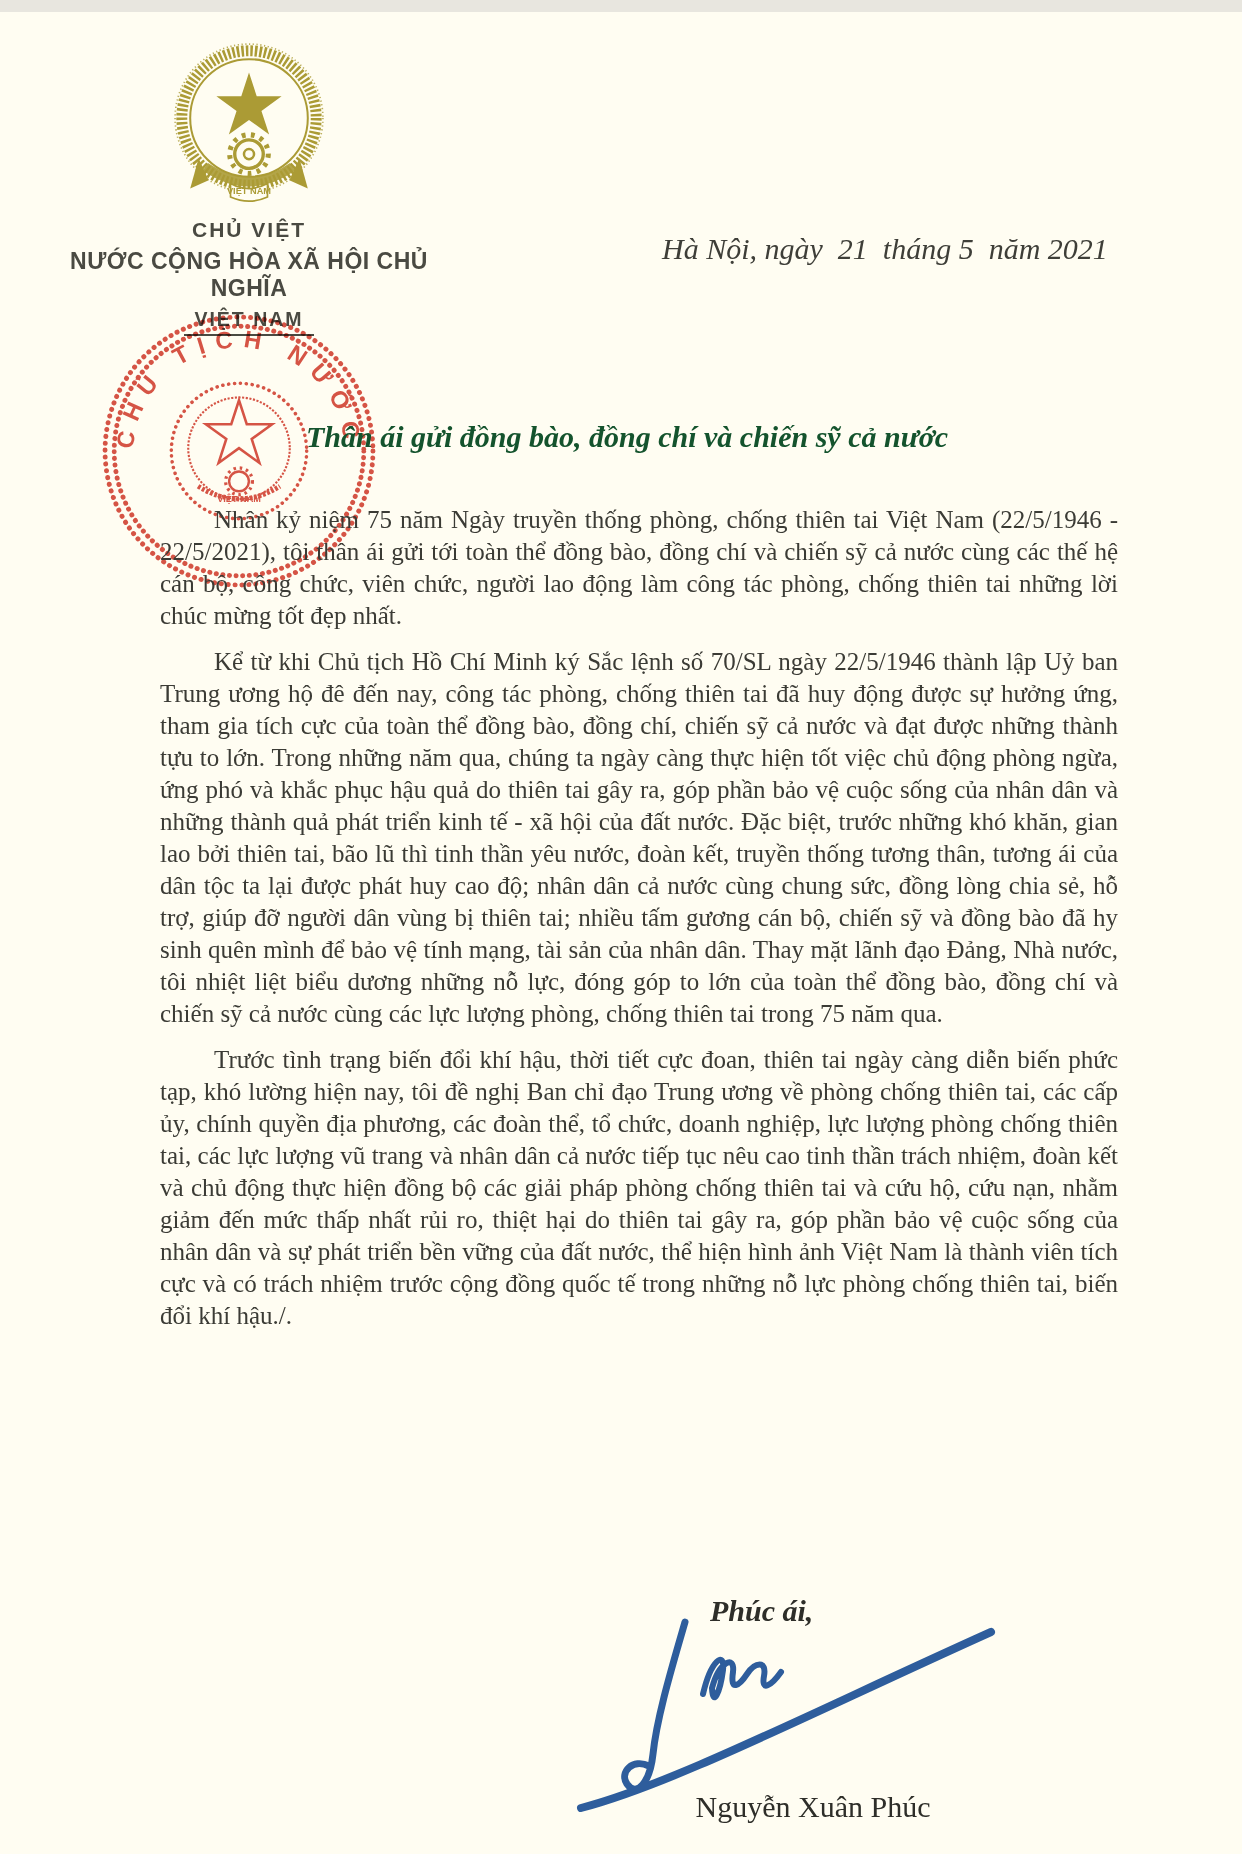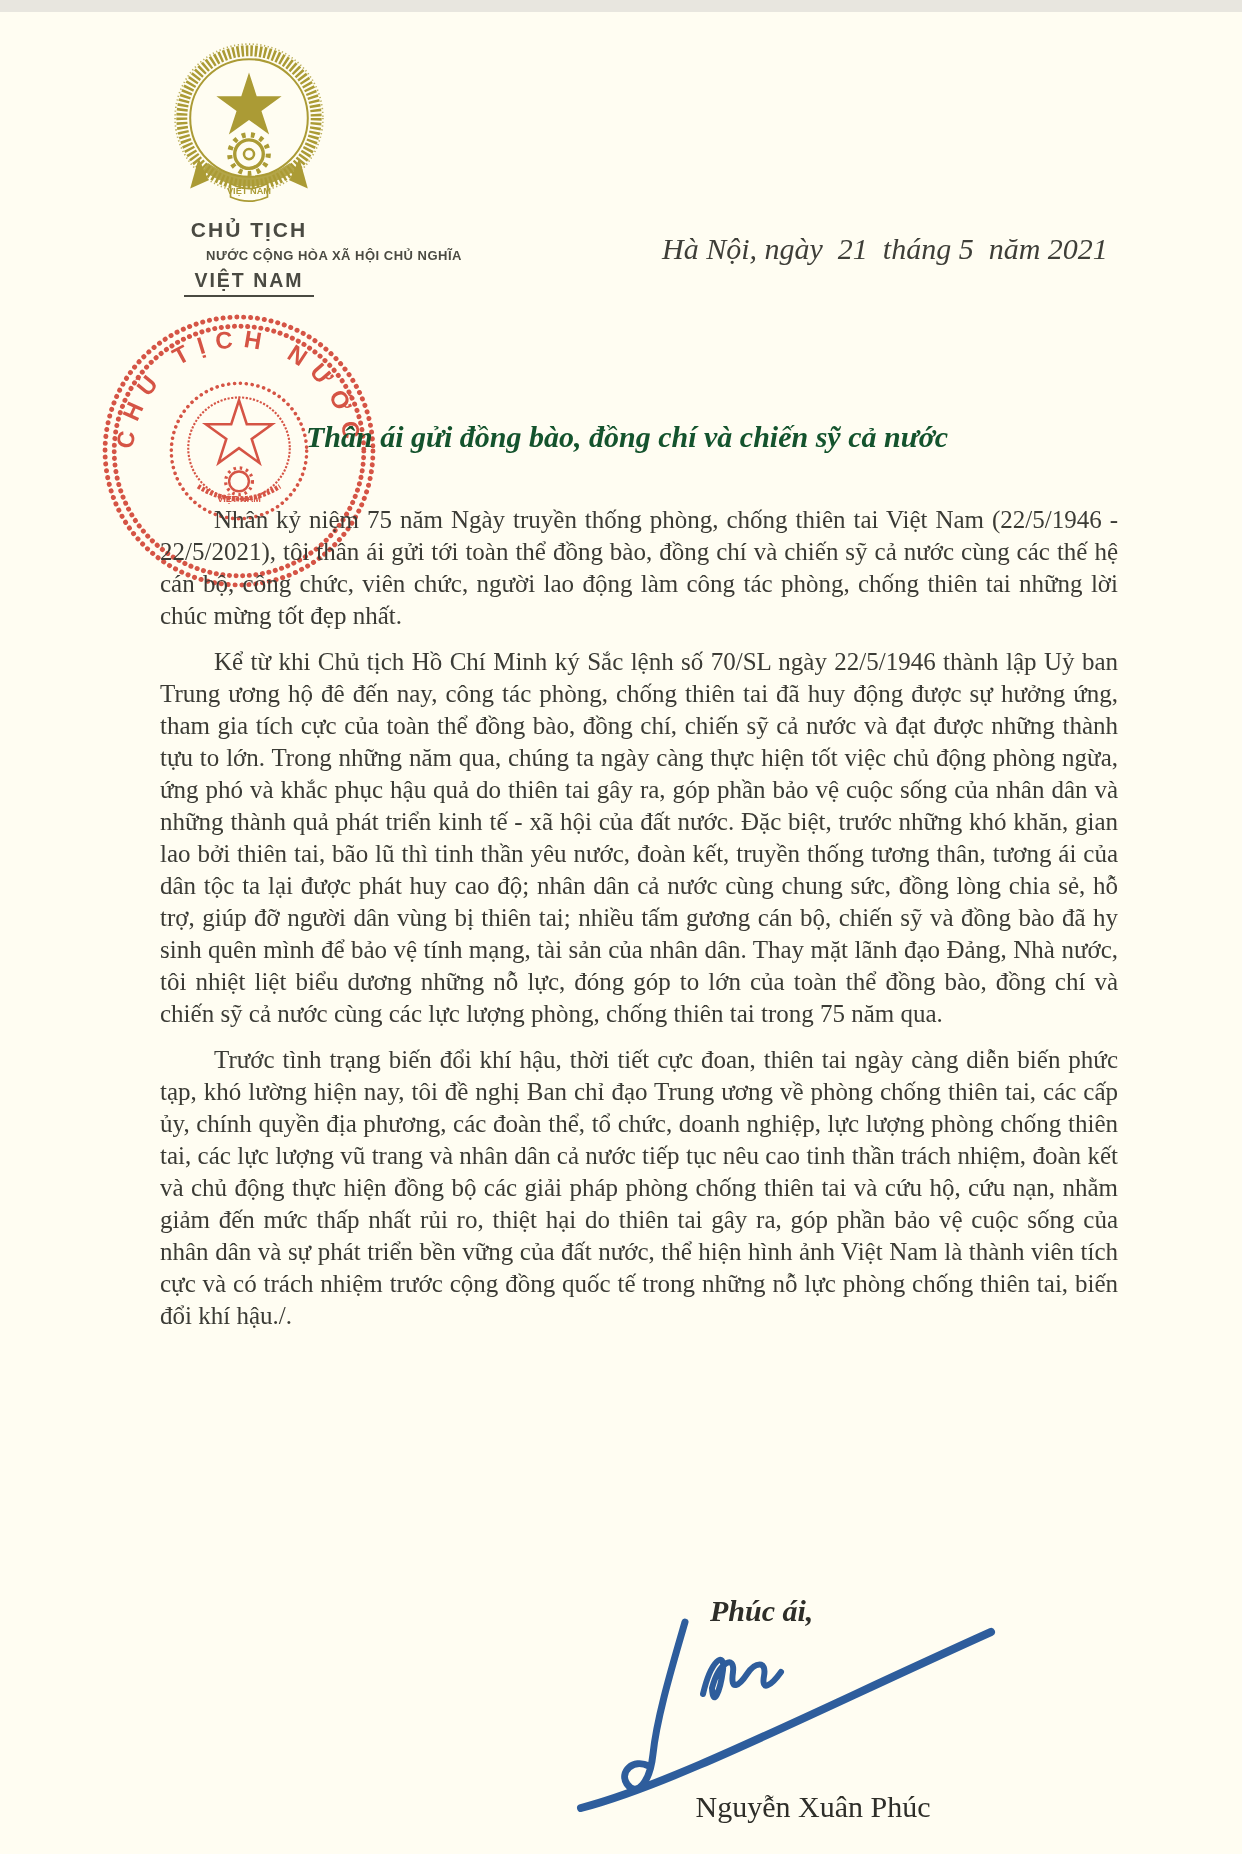--- a/index.html
+++ b/index.html
@@ -14,21 +14,21 @@
   }
   
   .emblem-gold{position:absolute;left:165px;top:28px;width:168px;height:182px;}
   .header-text{
     position:absolute;left:36px;top:206px;width:426px;
     text-align:center;
     font-family:"Liberation Sans", sans-serif;
     font-weight:bold;color:#4a4a42;
   }
   .header-line1{font-size:21px;letter-spacing:2px;}
-  .header-line2{font-size:13px;letter-spacing:.5px;margin-top:6px;text-align:right;}
+  .header-line2{font-size:23px;letter-spacing:.5px;margin-top:6px;}
   .header-line3{font-size:19.5px;letter-spacing:2px;margin-top:6px;}
   .header-line3 span{display:inline-block;border-bottom:2px solid #4a4a42;padding:0 10px 3px;}
   .date-line{
     position:absolute;left:662px;top:220px;
     font-style:italic;font-size:30px;color:#3e3e38;
     white-space:pre;
   }
   
   .seal{
     position:absolute;left:98px;top:298px;width:282px;height:282px;
@@ -73,21 +73,21 @@
 
       <path d="M48 150 Q100 186 152 150" stroke-width="11" opacity=".9"></path>
       <path d="M40 140 L30 176 L52 166 Z" fill="#ab9b35" stroke="none"></path>
       <path d="M160 140 L170 176 L148 166 Z" fill="#ab9b35" stroke="none"></path>
       <path d="M78 170 Q100 182 122 170 L122 186 Q100 196 78 186 Z" fill="#fffdf2" stroke="#ab9b35" stroke-width="2"></path>
     </g>
     <text x="100" y="183" text-anchor="middle" font-family="Liberation Sans, sans-serif" font-size="11" font-weight="bold" fill="#ab9b35">VIỆT NAM</text>
   </svg>
 
   <div class="header-text">
-    <div class="header-line1">CHỦ TỊCH</div>
+    <div class="header-line1">CHỦ VIỆT</div>
     <div class="header-line2">NƯỚC CỘNG HÒA XÃ HỘI CHỦ NGHĨA</div>
     <div class="header-line3"><span>VIỆT NAM</span></div>
   </div>
 
   <div class="date-line">Hà Nội, ngày  21  tháng 5  năm 2021</div>
 
   <svg class="seal" viewBox="0 0 400 400" aria-hidden="true">
     <defs>
       <path id="sealArc" d="M 62 262 A 150 150 0 1 1 338 262"></path>
     </defs>

